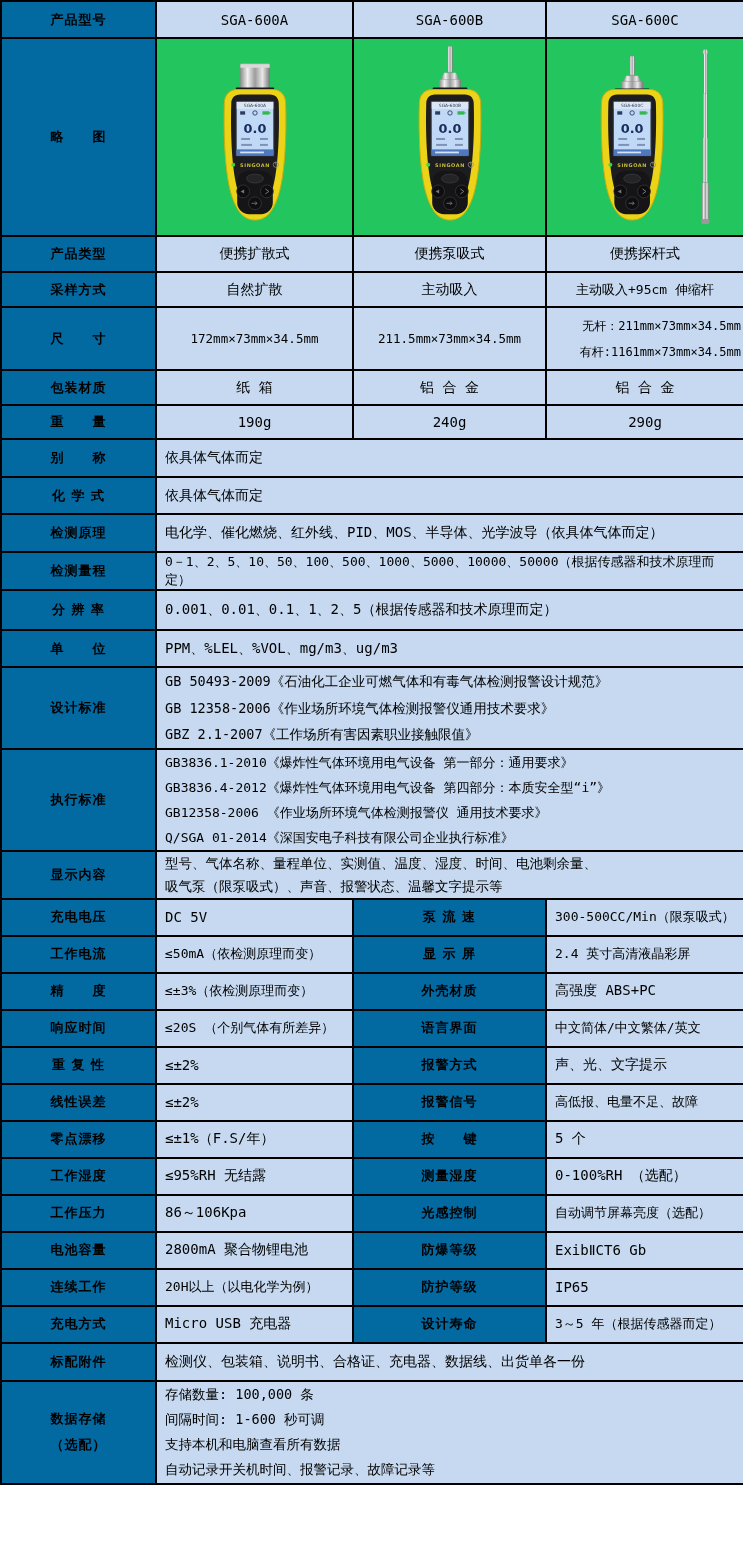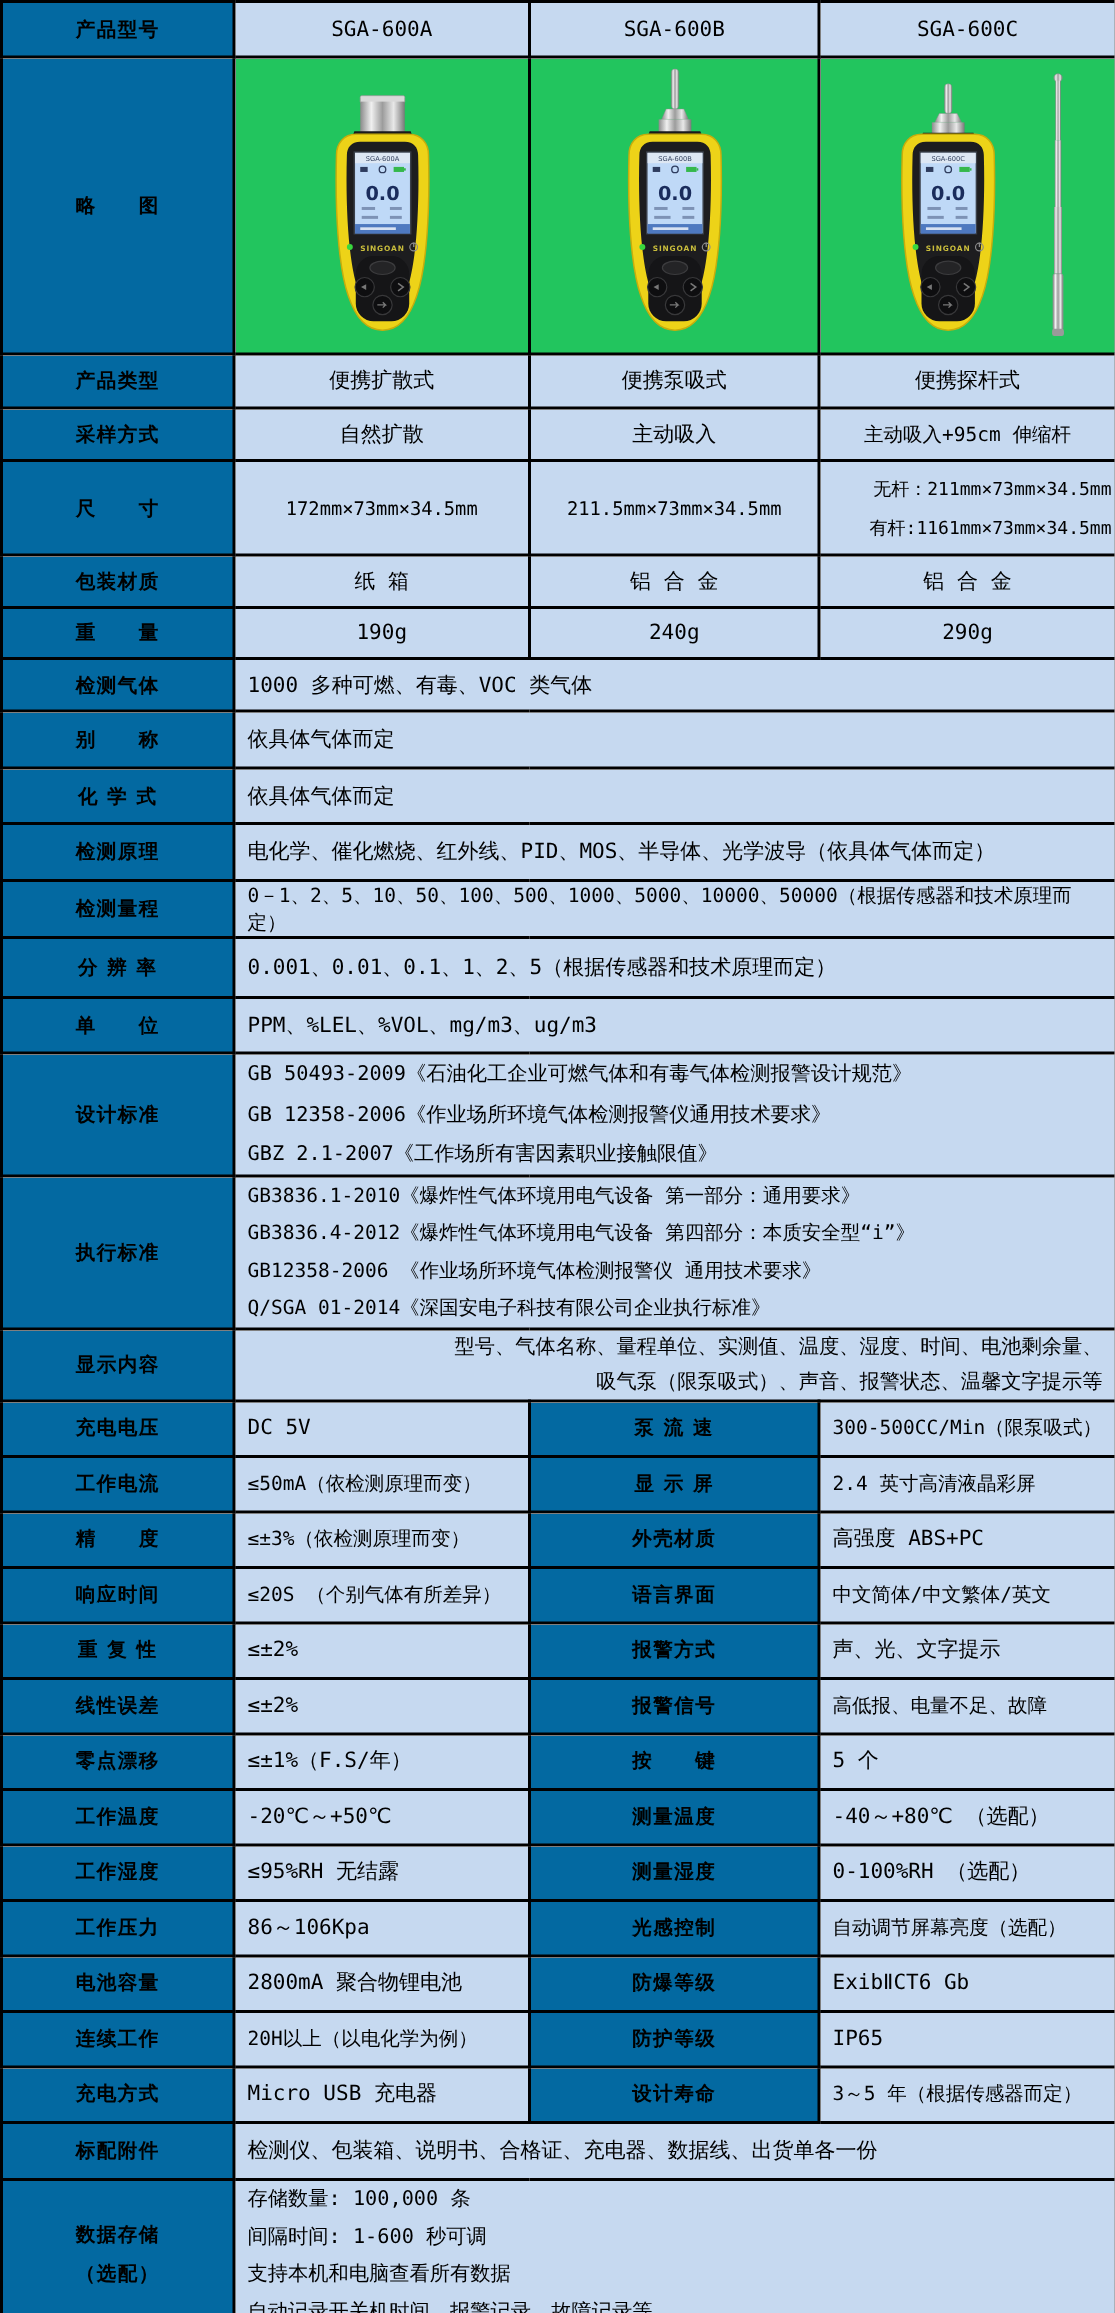--- a/index.html
+++ b/index.html
@@ -6,21 +6,21 @@
   body{width:743px;font-family:"DejaVu Sans","Liberation Sans",sans-serif;color:#000;}
   table.spec{border-collapse:collapse;table-layout:fixed;width:743px;}
   table.spec td{border:2px solid #000;padding:0 8px;overflow:hidden;vertical-align:middle;}
   td.lbl{background:#0369a1;font-weight:bold;font-size:13px;text-align:center;letter-spacing:1px;padding:0 2px;}
   td.val{background:#C6D9F0;font-size:14px;font-family:"DejaVu Sans Mono","DejaVu Sans",sans-serif;}
   td.ctr{text-align:center;}
   td.lft{text-align:left;padding-left:12px;}
   td.imgcell{background:#22c55e;padding:0;text-align:center;vertical-align:middle;}
   .line{line-height:25px;text-align:left;}
   .line3{line-height:26.5px;}
-  .line2{line-height:23px;text-align:right;}
+  .line2{line-height:23px;}
   .dimc{font-size:12px;line-height:26px;text-align:right;padding-left:2px;}
   .lbl .two-line{line-height:26px;letter-spacing:1px;text-align:center;}
   svg{display:block;margin:0 auto;}
 </style>
 </head>
 <body>
 
 <table class="spec">
 <colgroup>
       <col style="width:155px">
@@ -240,24 +240,20 @@
   <td class="val ctr">铝 合 金</td>
 </tr>
 
 <tr style="height:34px">
   <td class="lbl">重　　量</td>
   <td class="val ctr">190g</td>
   <td class="val ctr">240g</td>
   <td class="val ctr">290g</td>
 </tr>
 
-<tr style="height:35px">
-  <td class="lbl">检测气体</td>
-  <td class="val lft" colspan="3">1000 多种可燃、有毒、VOC 类气体</td>
-</tr>
 <tr style="height:38px">
   <td class="lbl">别　　称</td>
   <td class="val lft" colspan="3">依具体气体而定</td>
 </tr>
 <tr style="height:37px">
   <td class="lbl">化 学 式</td>
   <td class="val lft" colspan="3">依具体气体而定</td>
 </tr>
 <tr style="height:38px">
   <td class="lbl">检测原理</td>
@@ -339,26 +335,20 @@
   <td class="lbl">报警信号</td>
   <td class="val lft" style="font-size:13px">高低报、电量不足、故障</td>
 </tr>
 <tr style="height:37px">
   <td class="lbl">零点漂移</td>
   <td class="val lft">≤±1%（F.S/年）</td>
   <td class="lbl">按　　键</td>
   <td class="val lft">5 个</td>
 </tr>
 <tr style="height:37px">
-  <td class="lbl">工作温度</td>
-  <td class="val lft">-20℃～+50℃</td>
-  <td class="lbl">测量温度</td>
-  <td class="val lft">-40～+80℃ （选配）</td>
-</tr>
-<tr style="height:37px">
   <td class="lbl">工作湿度</td>
   <td class="val lft">≤95%RH 无结露</td>
   <td class="lbl">测量湿度</td>
   <td class="val lft">0-100%RH （选配）</td>
 </tr>
 <tr style="height:37px">
   <td class="lbl">工作压力</td>
   <td class="val lft">86～106Kpa</td>
   <td class="lbl">光感控制</td>
   <td class="val lft" style="font-size:13px">自动调节屏幕亮度（选配）</td>

